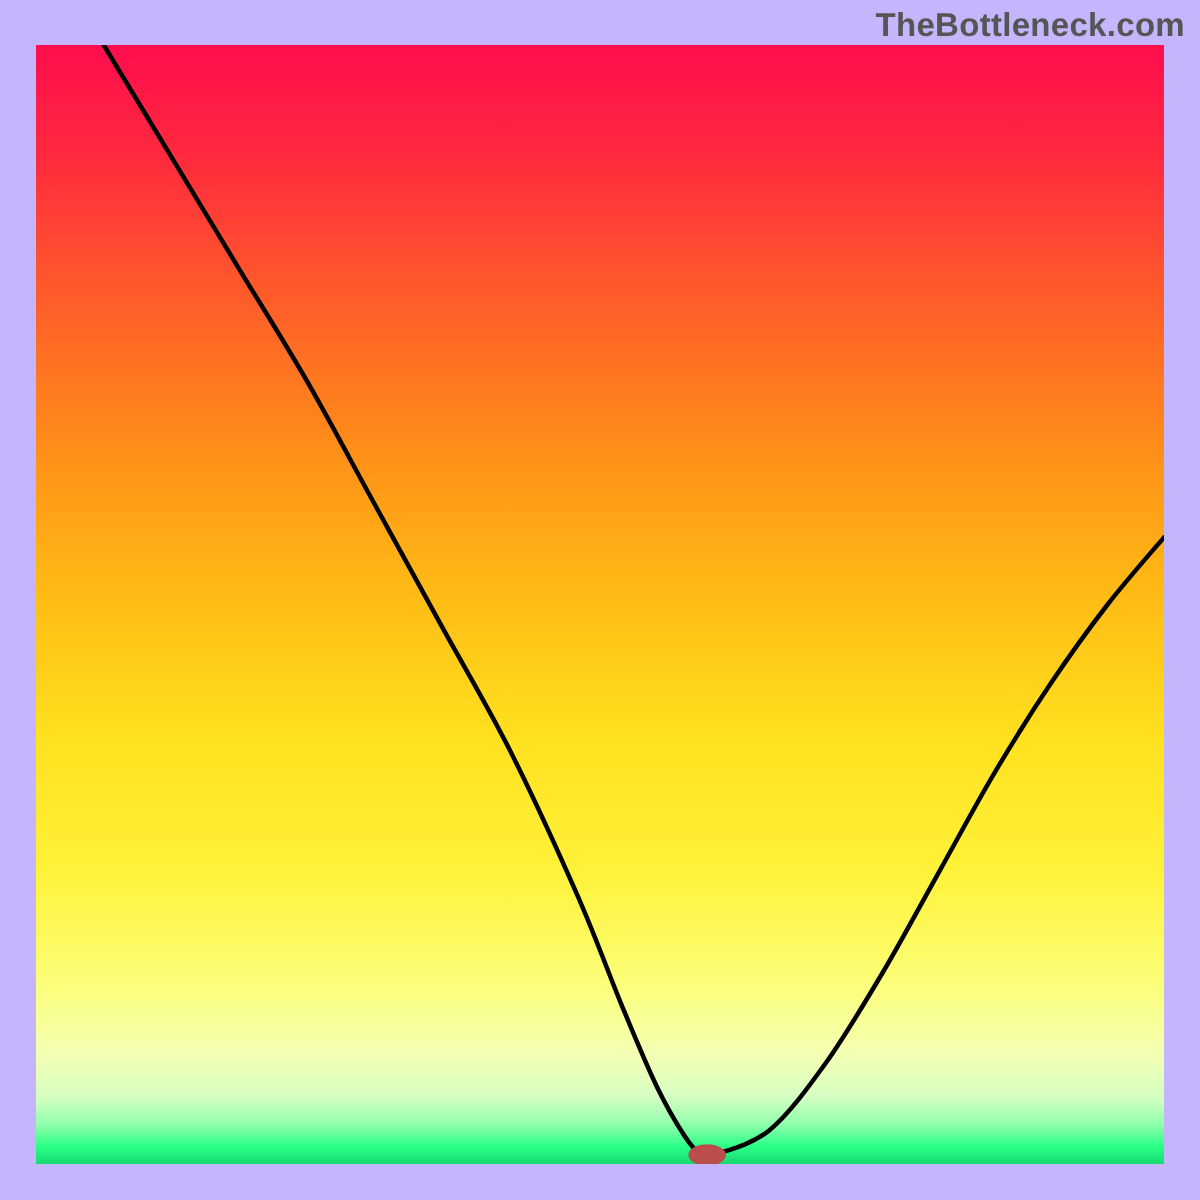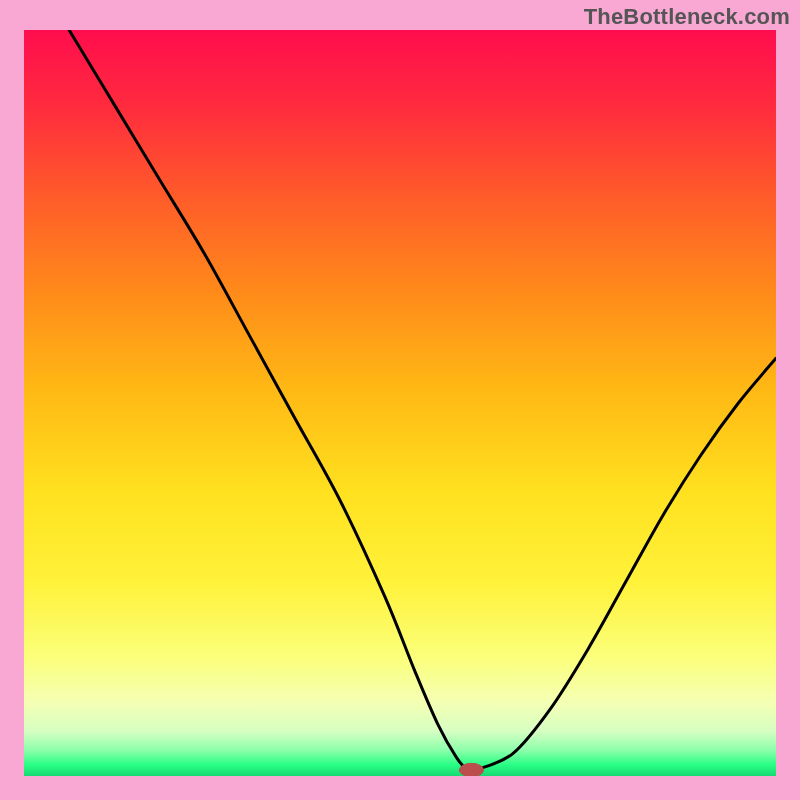--- a/index.html
+++ b/index.html
@@ -8,21 +8,21 @@
     width: 800px;
     height: 800px;
     background: #000;
     overflow: hidden;
     font-family: Arial, Helvetica, sans-serif;
   }
   .frame {
     position: relative;
     width: 800px;
     height: 800px;
-    background: #f9a8d4;
+    background: #c4b5fd;
   }
   .watermark {
     position: absolute;
     top: 4px;
     right: 10px;
     color: #555;
     font-size: 22px;
     font-weight: 600;
     letter-spacing: 0.2px;
     z-index: 40;

